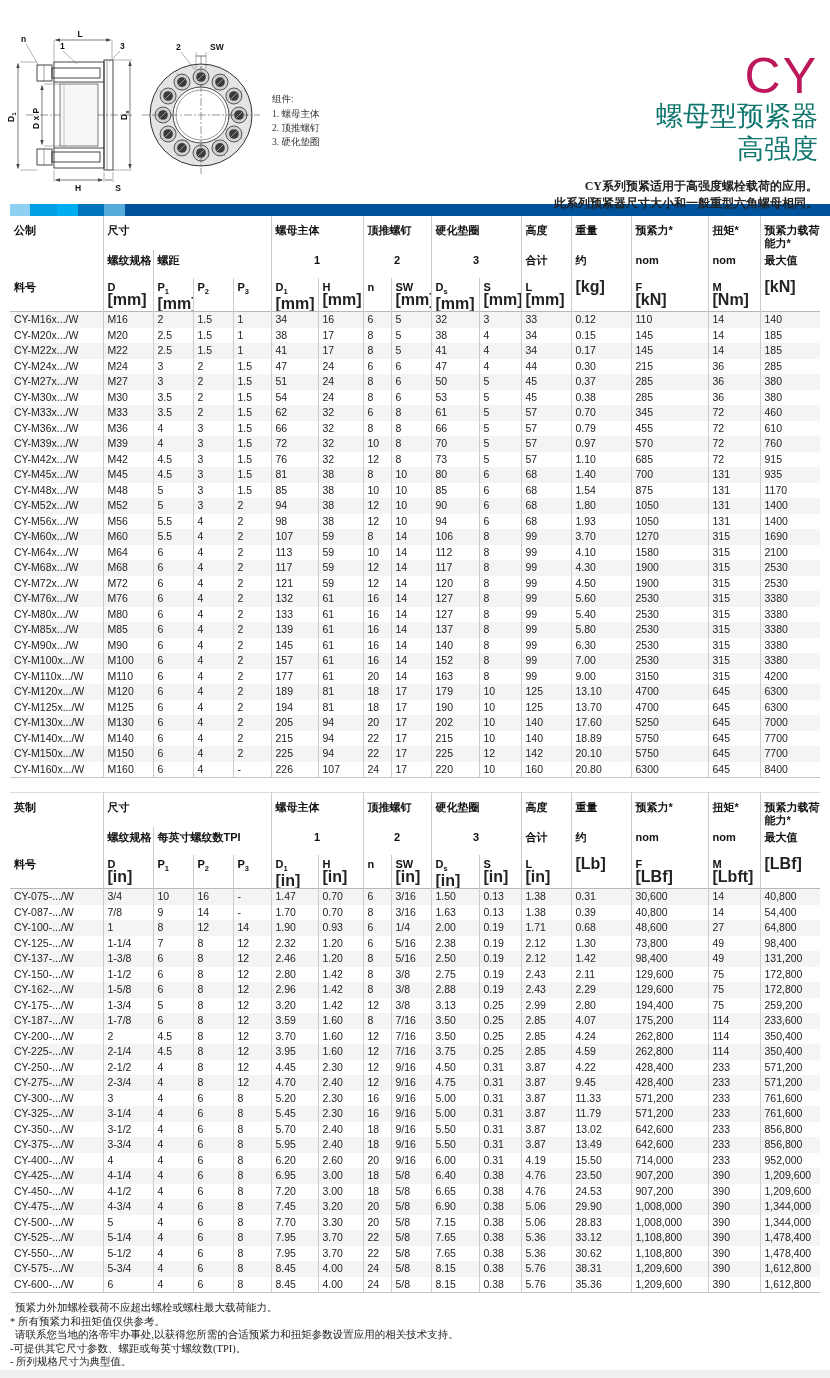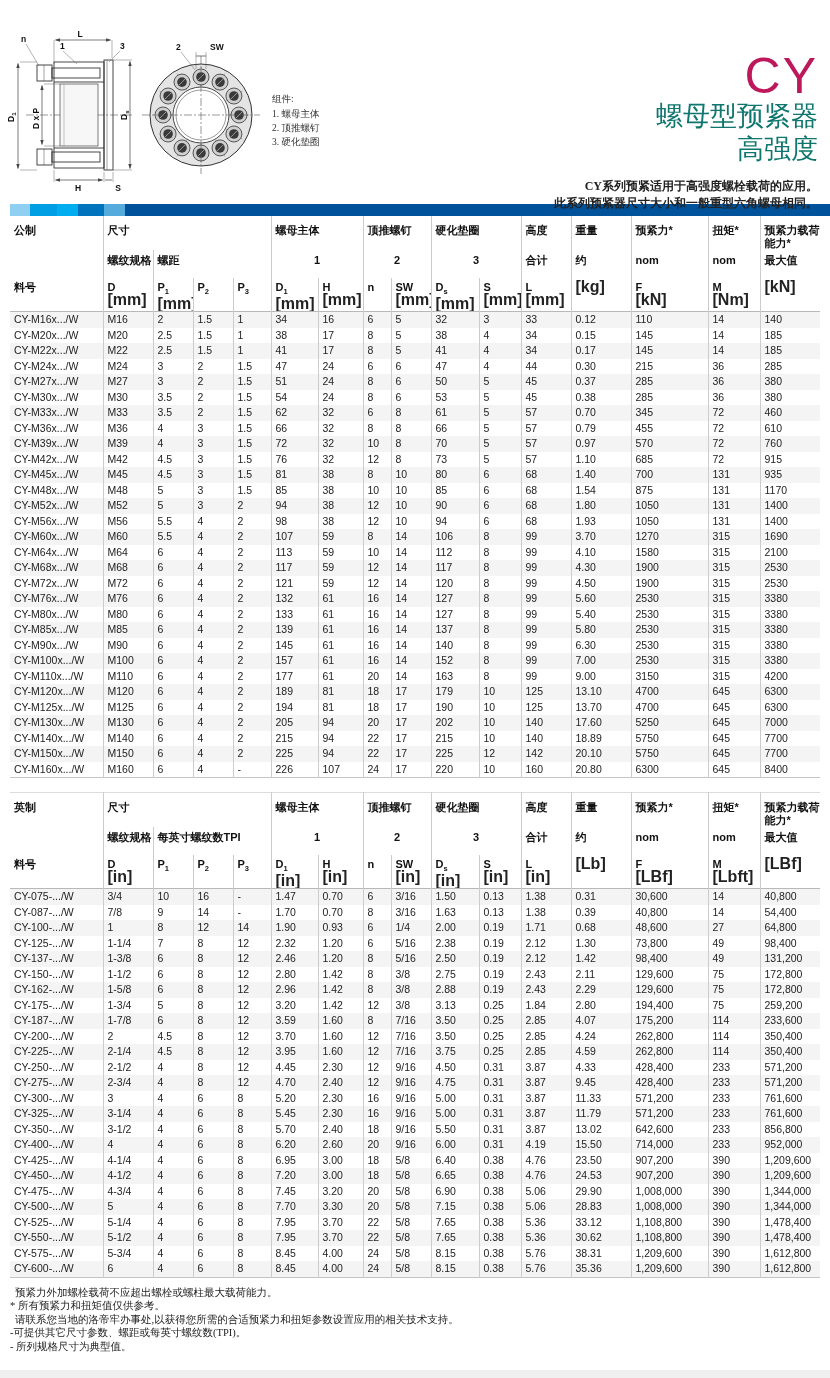--- a/index.html
+++ b/index.html
@@ -1036,21 +1036,21 @@
         <td>1-3/4</td>
         <td>5</td>
         <td>8</td>
         <td>12</td>
         <td>3.20</td>
         <td>1.42</td>
         <td>12</td>
         <td>3/8</td>
         <td>3.13</td>
         <td>0.25</td>
-        <td>1.84</td>
+        <td>2.99</td>
         <td>2.80</td>
         <td>194,400</td>
         <td>75</td>
         <td>259,200</td>
       </tr>
       <tr>
         <td>CY-187-.../W</td>
         <td>1-7/8</td>
         <td>6</td>
         <td>8</td>
@@ -1109,21 +1109,21 @@
         <td>4</td>
         <td>8</td>
         <td>12</td>
         <td>4.45</td>
         <td>2.30</td>
         <td>12</td>
         <td>9/16</td>
         <td>4.50</td>
         <td>0.31</td>
         <td>3.87</td>
-        <td>4.33</td>
+        <td>4.22</td>
         <td>428,400</td>
         <td>233</td>
         <td>571,200</td>
       </tr>
       <tr>
         <td>CY-275-.../W</td>
         <td>2-3/4</td>
         <td>4</td>
         <td>8</td>
         <td>12</td>
@@ -1187,20 +1187,38 @@
         <td>9/16</td>
         <td>5.50</td>
         <td>0.31</td>
         <td>3.87</td>
         <td>13.02</td>
         <td>642,600</td>
         <td>233</td>
         <td>856,800</td>
       </tr>
       <tr>
+        <td>CY-375-.../W</td>
+        <td>3-3/4</td>
+        <td>4</td>
+        <td>6</td>
+        <td>8</td>
+        <td>5.95</td>
+        <td>2.40</td>
+        <td>18</td>
+        <td>9/16</td>
+        <td>5.50</td>
+        <td>0.31</td>
+        <td>3.87</td>
+        <td>13.49</td>
+        <td>642,600</td>
+        <td>233</td>
+        <td>856,800</td>
+      </tr>
+      <tr>
         <td>CY-400-.../W</td>
         <td>4</td>
         <td>4</td>
         <td>6</td>
         <td>8</td>
         <td>6.20</td>
         <td>2.60</td>
         <td>20</td>
         <td>9/16</td>
         <td>6.00</td>

